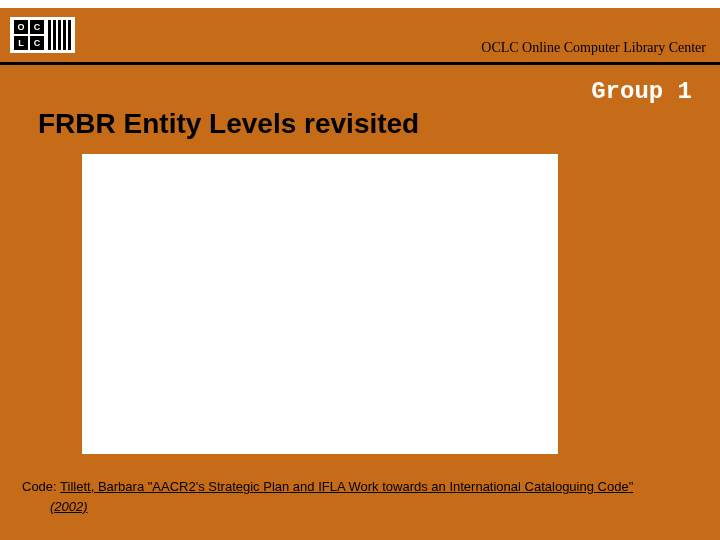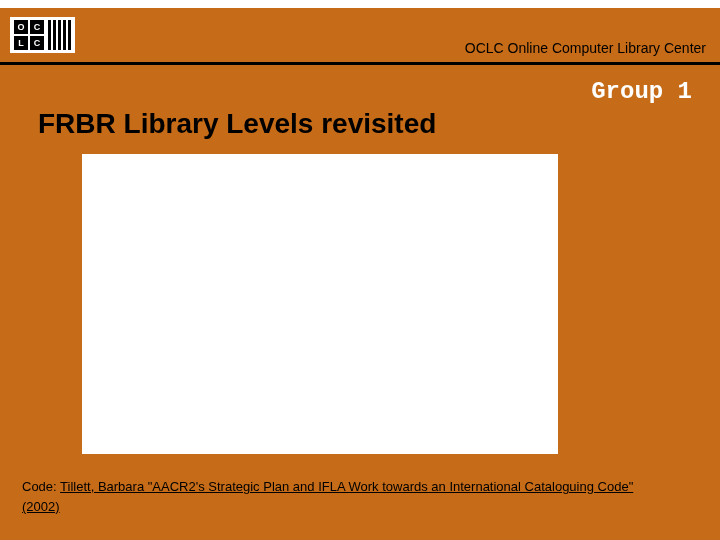--- a/index.html
+++ b/index.html
@@ -55,21 +55,21 @@
   .logo-bars span {
     width: 3px;
     background: #000;
   }
   .banner-text {
     position: absolute;
     right: 14px;
     bottom: 6px;
     color: #000;
     font-size: 14px;
-    font-family: Liberation Sans, sans-serif;
+    font-family: Liberation Serif, serif;
   }
   .banner-rule {
     height: 3px;
     background: #000;
   }
   .group-label {
     position: absolute;
     top: 78px;
     right: 28px;
     font-weight: bold;
@@ -102,22 +102,24 @@
     font-size: 13px;
     color: #000;
     line-height: 1.5;
     font-family: Verdana, sans-serif;
   }
   .citation .link {
     text-decoration: underline;
     color: #000;
   }
   .citation .indent {
+    margin-left: 28px;
     display: block;
     text-decoration: underline;
+    font-style: italic;
   }
 </style>
 </head>
 <body>
 
 <div class="header-gap"></div>
 
 <div class="banner">
   <div class="logo">
     <div class="logo-grid">
@@ -133,20 +135,20 @@
         <span></span>
         <span></span>
     </div>
   </div>
   <div class="banner-text">OCLC Online Computer Library Center</div>
 </div>
 <div class="banner-rule"></div>
 
 <div class="group-label">Group 1</div>
 
-<div class="title">FRBR Library Levels revisited</div>
+<div class="title">FRBR Entity Levels revisited</div>
 
 <div class="content-box"></div>
 
 <div class="citation">
   <span>Code: </span><span class="link">Tillett, Barbara "AACR2's Strategic Plan and  IFLA Work towards an International Cataloguing Code"</span>
   <span class="indent link">(2002)</span>
 </div>
 
 </body></html>

